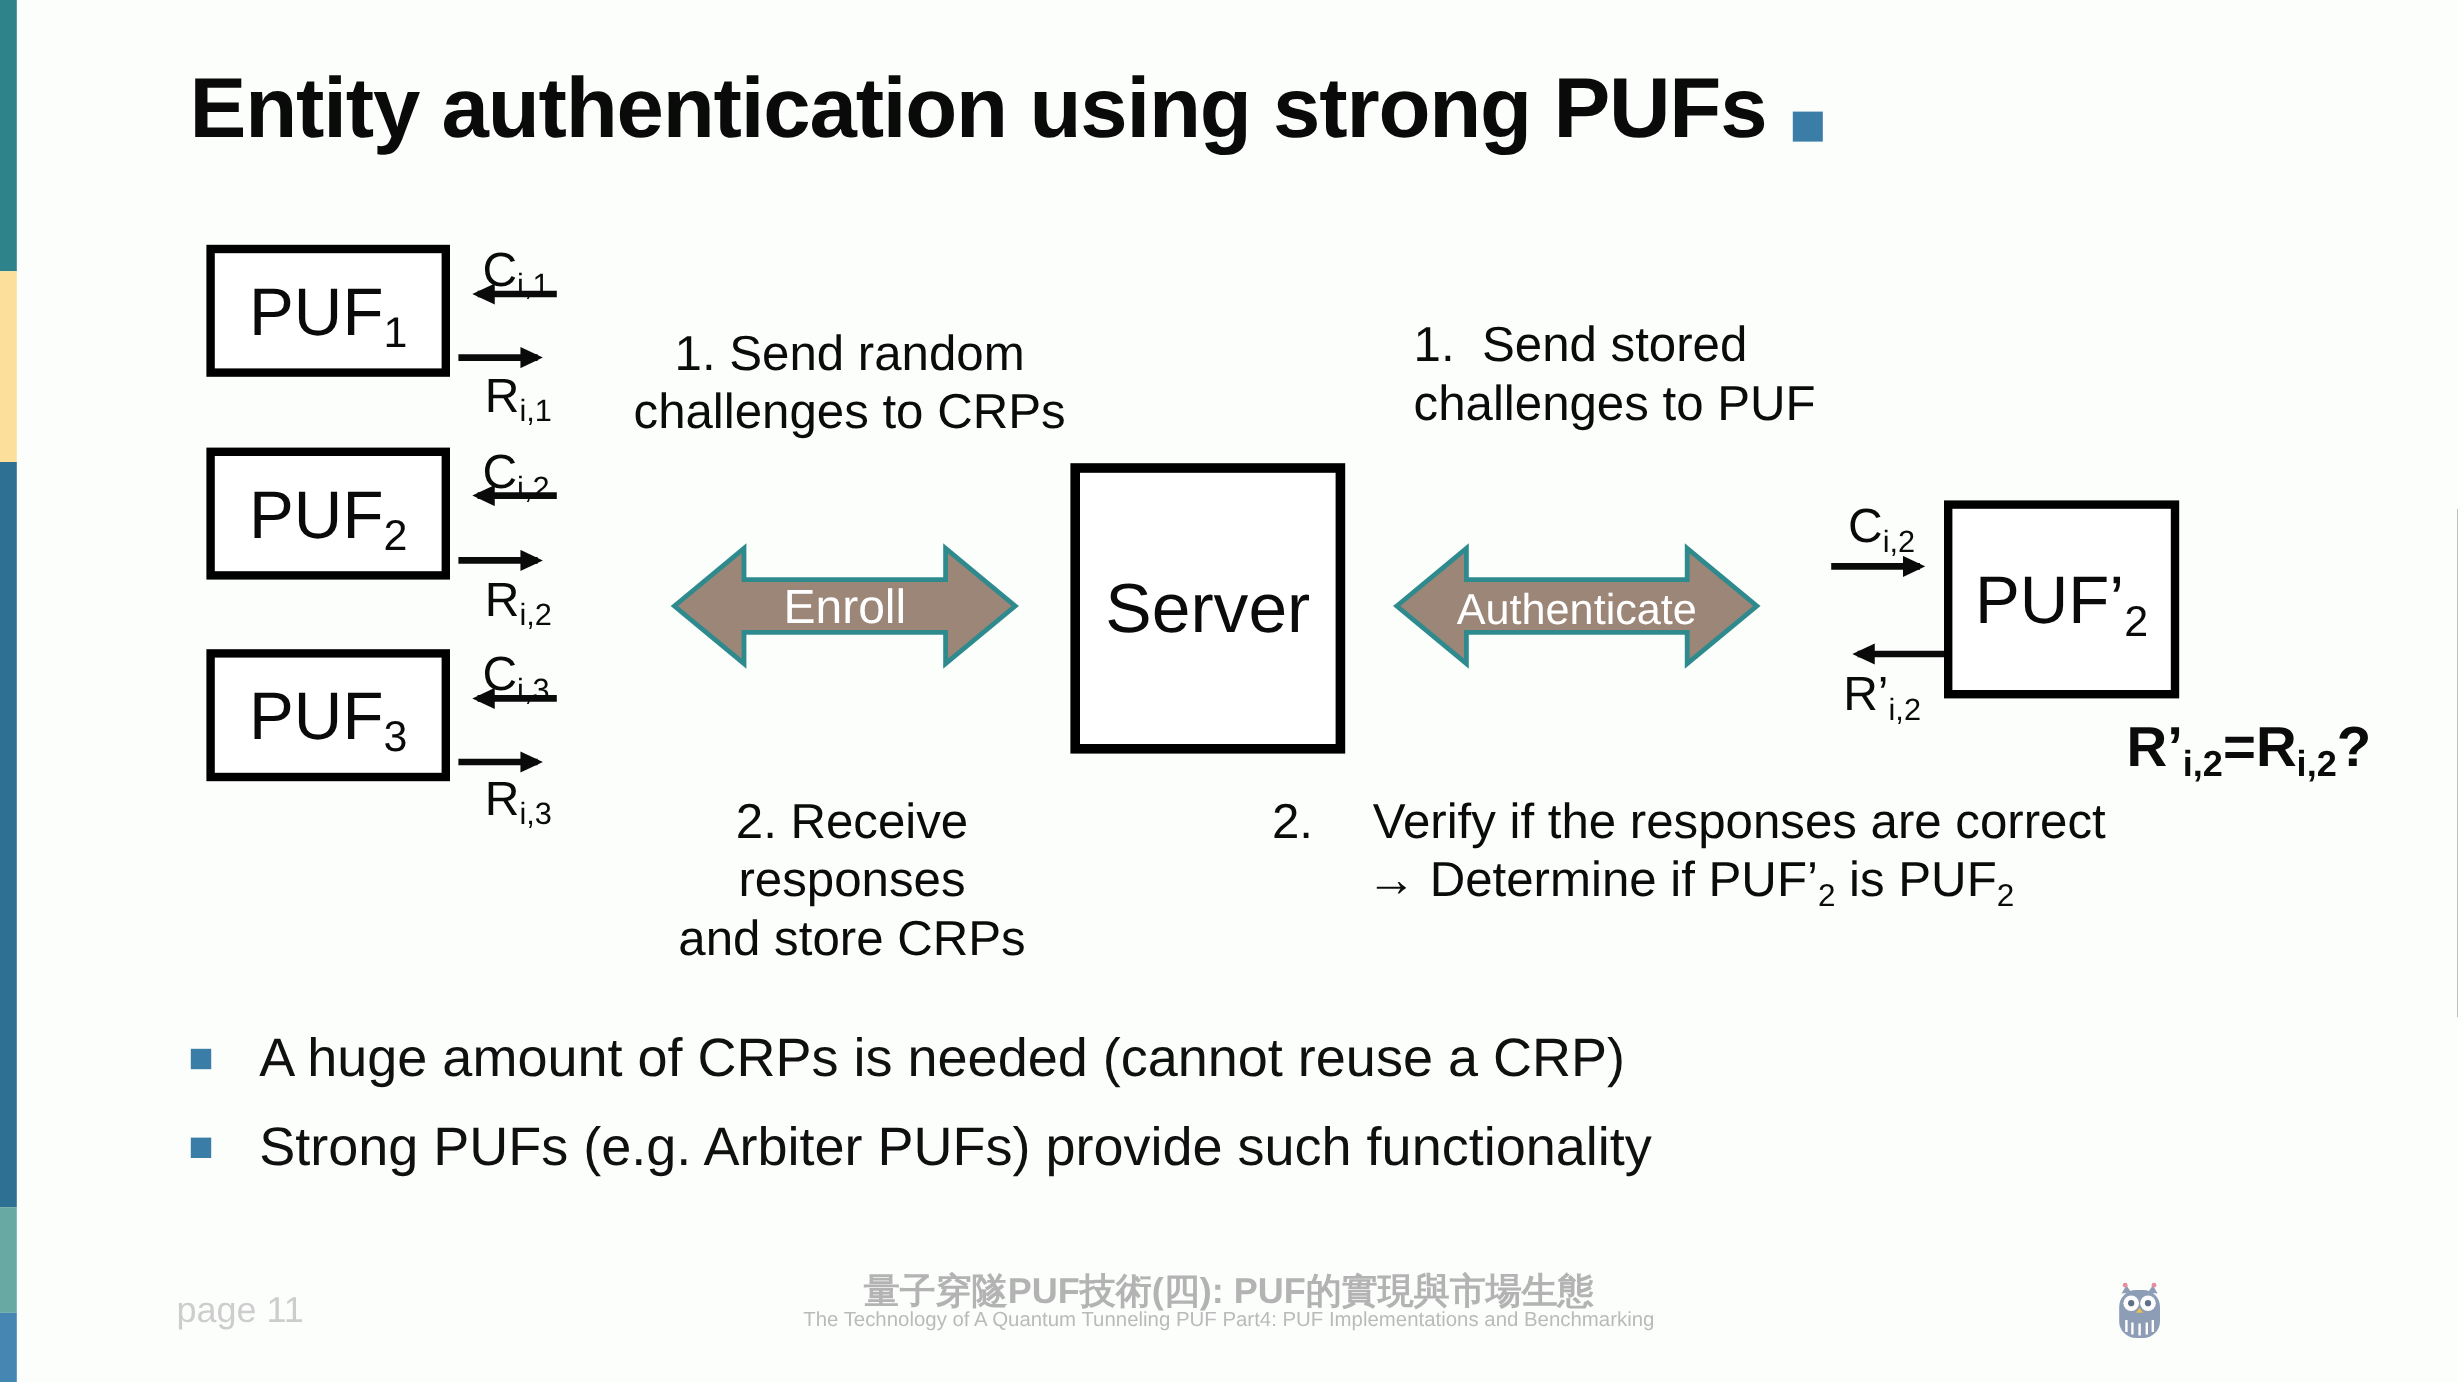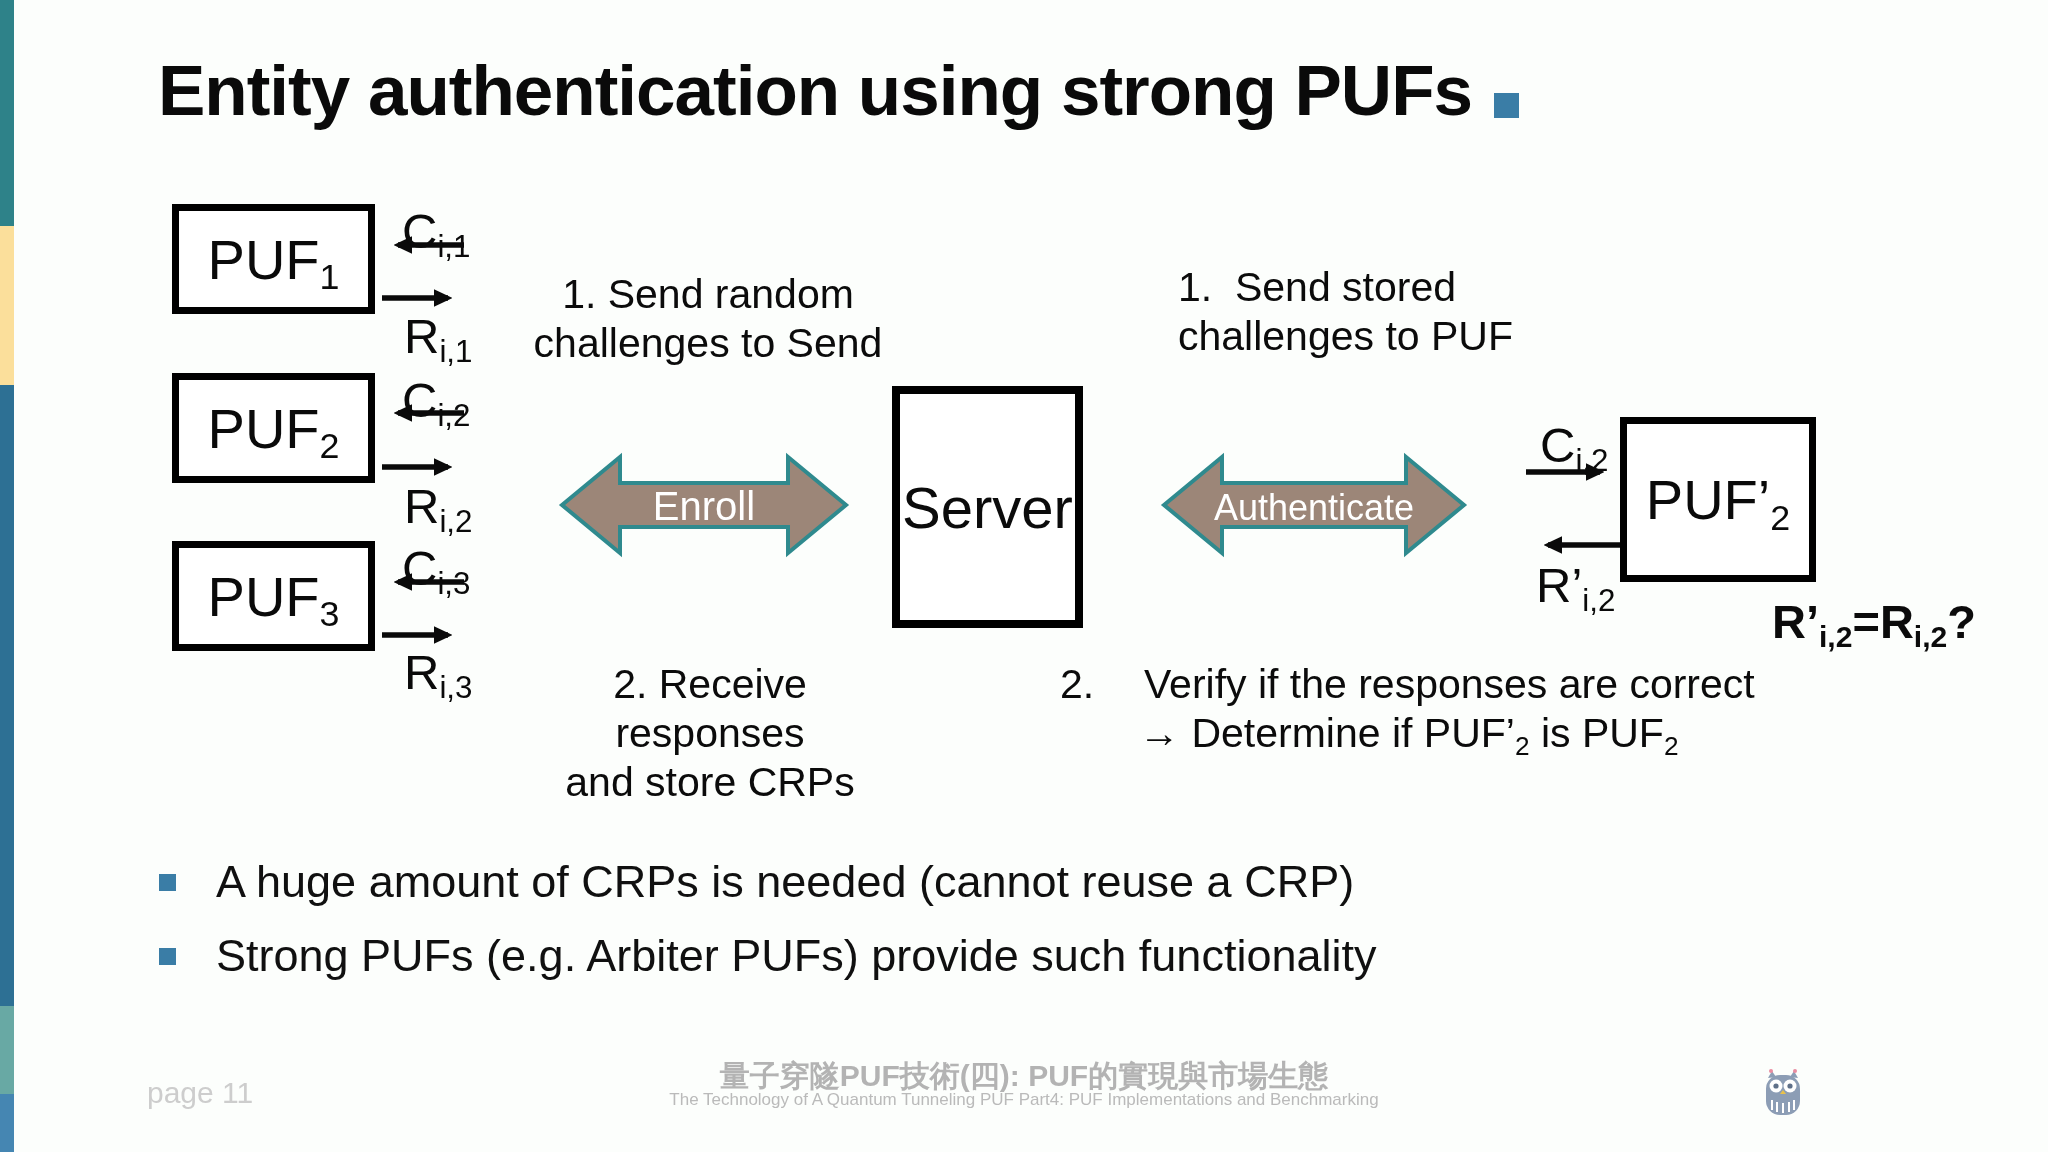--- a/index.html
+++ b/index.html
@@ -12,27 +12,27 @@
   .edge-seg{position:absolute;left:0;width:14px;}
   
   .title-row{position:absolute;left:158px;top:50px;display:flex;align-items:flex-end;}
   .title{font-size:71px;font-weight:bold;letter-spacing:-1px;color:#0a0a0a;white-space:nowrap;}
   .title-square{width:25px;height:25px;background:#3A7DA6;margin:0 0 13px 22px;}
   
   .puf-box{position:absolute;left:172px;width:203px;height:110px;border:7px solid #000;background:#fff;
     display:flex;align-items:center;justify-content:center;box-sizing:border-box;}
   .puf-label{font-size:56px;color:#0a0a0a;white-space:nowrap;}
   .sb{font-size:0.64em;position:relative;top:0.30em;}
-  .server-box{position:absolute;left:892px;top:386px;width:191px;height:242px;border:8px solid #000;background:#fff;
+  .server-box{position:absolute;left:892px;top:386px;width:229px;height:242px;border:8px solid #000;background:#fff;
     display:flex;align-items:center;justify-content:center;box-sizing:border-box;}
   .server-label{font-size:58px;}
   .vbox{position:absolute;left:1620px;top:417px;width:196px;height:165px;border:7px solid #000;background:#fff;
     display:flex;align-items:center;justify-content:center;box-sizing:border-box;}
   
-  .sig{position:absolute;font-size:49px;color:#0a0a0a;white-space:nowrap;}
+  .sig{position:absolute;font-size:40px;color:#0a0a0a;white-space:nowrap;}
   
   .arrow-cap{position:absolute;color:#fff;text-align:center;white-space:nowrap;}
   
   .step{position:absolute;font-size:41px;line-height:49px;color:#0b0b0b;}
   .step.center{text-align:center;}
   .numgap{display:inline-block;width:84px;}
   .indent2{margin-left:79px;}
   
   .compare{position:absolute;left:1772px;top:594px;font-size:47px;font-weight:bold;white-space:nowrap;}
   
@@ -119,21 +119,21 @@
   <div class="vbox">
     <div class="puf-label"><span>PUF’</span><span class="sb">2</span></div>
   </div>
   <div class="sig" style="left:1540px;top:417px;"><span>C</span><span class="sb">i,2</span></div>
   <div class="sig" style="left:1536px;top:557px;"><span>R’</span><span class="sb">i,2</span></div>
 
   <div class="compare"><span>R’</span><span class="sb">i,2</span><span>=R</span><span class="sb">i,2</span><span>?</span></div>
 
   <div class="step center" style="left:523px;top:270px;width:370px;">
     <div>1. Send random</div>
-    <div>challenges to Send</div>
+    <div>challenges to CRPs</div>
   </div>
   <div class="step center" style="left:525px;top:660px;width:370px;">
     <div>2. Receive responses</div>
     <div>and store CRPs</div>
   </div>
 
   <div class="step" style="left:1178px;top:263px;">
     <div>1.&nbsp;&nbsp;Send stored</div>
     <div>challenges to PUF</div>
   </div>

